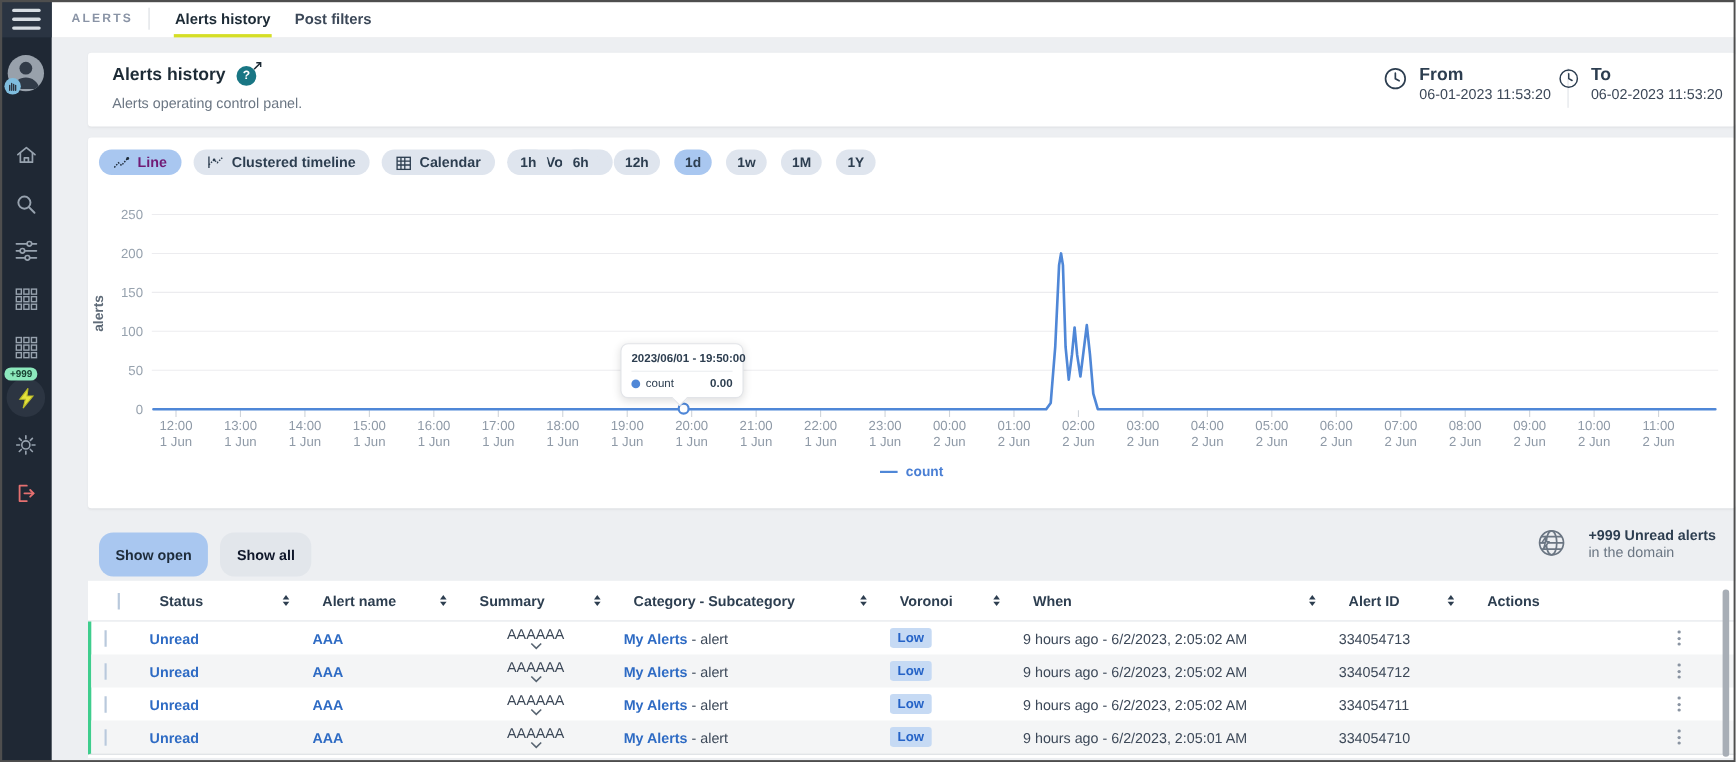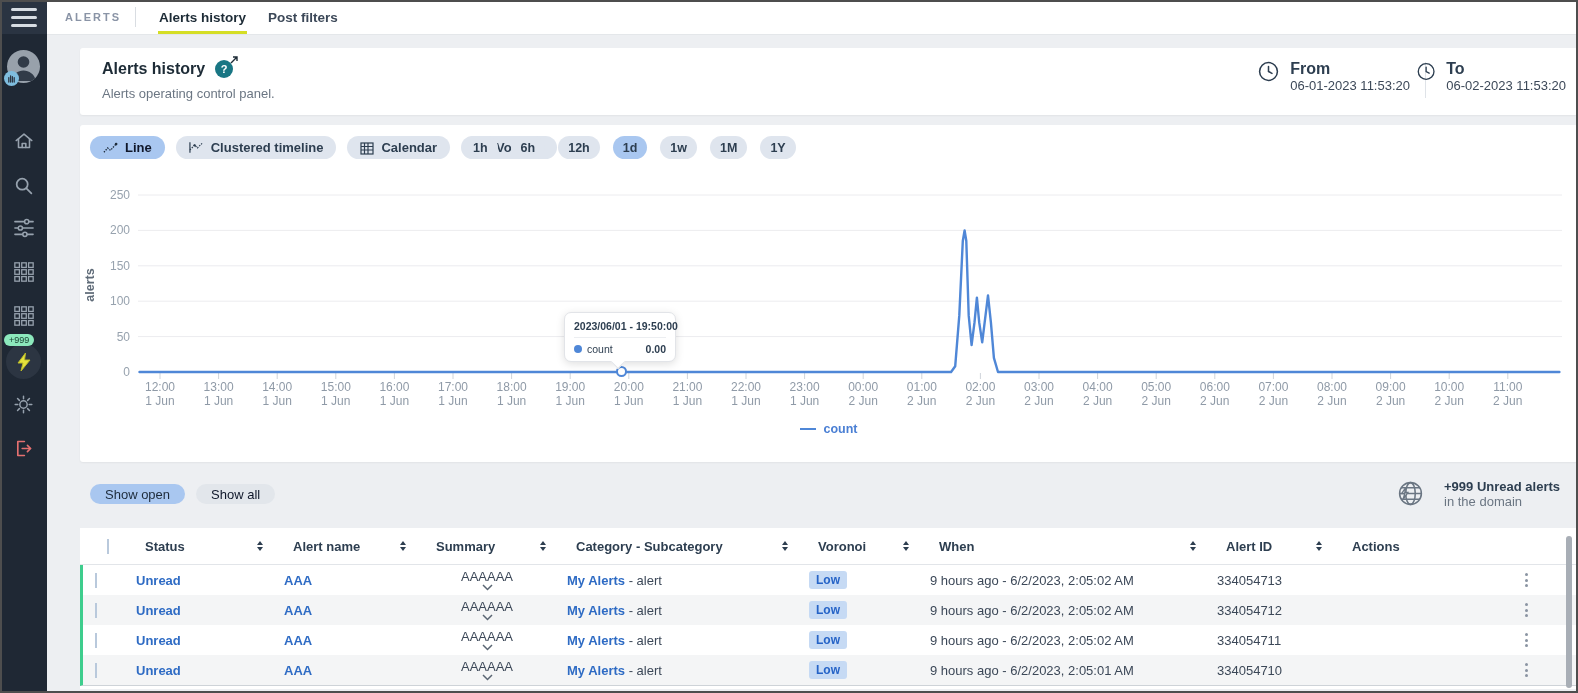--- a/index.html
+++ b/index.html
@@ -12,21 +12,21 @@
   .sidebar { position:absolute; left:0; top:0; width:47px; height:693px; background:#1f2834; z-index:10; }
   .hamburger { position:absolute; left:0; top:0; width:47px; height:34px; background:#2a3442;
     display:flex; flex-direction:column; justify-content:center; align-items:center; gap:5px; cursor:pointer; }
   .hamburger span { display:block; width:26px; height:3px; background:#d7dde3; border-radius:2px; }
   .avatar { position:absolute; left:7px; top:50px; width:33px; height:33px; border-radius:50%;
     background:#98a1ab; overflow:hidden; }
   .avatar-badge { position:absolute; left:4px; top:71px; width:15px; height:15px; border-radius:50%;
     background:#7fbdde; display:flex; align-items:center; justify-content:center; }
   .side-icon { position:absolute; left:0; width:47px; height:34px; display:flex; align-items:center; justify-content:center; cursor:pointer; }
   .notif-pill { position:absolute; left:4px; top:334px; background:#8ce8bc; color:#173f30;
-    font-size:9px; font-weight:normal; padding:1px 5px; border-radius:8px; z-index:3; }
+    font-size:9px; font-weight:bold; padding:1px 5px; border-radius:8px; z-index:3; }
   .bolt-circle { position:absolute; left:6px; top:344px; width:35px; height:35px; border-radius:50%;
     background:#2c3542; display:flex; align-items:center; justify-content:center; }
 
   
   .topbar { position:absolute; left:47px; top:0; right:0; height:35px; background:#ffffff;
     border-bottom:1px solid #e4e7ea; display:flex; align-items:stretch; z-index:5; }
   .section-label { align-self:center; margin-left:18px; font-size:11px; font-weight:bold;
     letter-spacing:2px; color:#8a94a6; }
   .topbar-divider { align-self:center; width:1px; height:20px; background:#d9dde2; margin:0 12px 0 14px; }
   .tab { display:flex; align-items:center; padding:0 11px; font-size:13.5px; font-weight:bold;
@@ -49,21 +49,21 @@
   .range-labels .lbl { font-size:16px; font-weight:bold; color:#2d3e50; }
   .range-labels .val { font-size:13px; color:#3c4858; white-space:nowrap; }
   .range-sep { position:absolute; right:152px; top:14px; width:1px; height:36px; background:#dfe3e8; }
 
   
   .chart-card { position:absolute; left:80px; top:125px; width:1498px; height:337px; background:#fff;
     border-radius:3px; box-shadow:0 1px 2px rgba(0,0,0,.05); }
   .controls-row { position:absolute; left:10px; top:11px; display:flex; align-items:center; gap:11px; }
   .pill { display:flex; align-items:center; gap:7px; height:23px; padding:0 13px; border-radius:12px;
     background:#dfe5ee; color:#2d3e50; font-size:13px; font-weight:bold; cursor:pointer; white-space:nowrap; }
-  .pill.active { background:#a9c7f0; color:#0f172a; }
+  .pill.active { background:#a9c7f0; color:#701a75; }
   .ranges-row { position:absolute; left:383px; top:11px; display:flex; align-items:center; gap:13px; }
   .rpill { height:23px; min-width:34px; padding:0 10px; border-radius:12px; background:#dfe5ee;
     color:#2d3e50; font-size:12.5px; font-weight:bold; display:flex; align-items:center; justify-content:center; cursor:pointer; }
   .rpill.active { background:#a9c7f0; }
   #chart-svg { position:absolute; left:0; top:0; }
   .legend { position:absolute; left:0; top:297px; width:1498px; display:flex; justify-content:center;
     align-items:center; gap:7px; cursor:pointer; }
   .legend-dash { width:16px; height:0; border-top:2.5px solid #4f87d7; }
   .legend-label { font-size:12.5px; font-weight:bold; color:#4a7fd4; }
 
@@ -74,22 +74,22 @@
   .tooltip-row { display:flex; align-items:center; gap:5px; font-size:10.5px; color:#2d3e50; }
   .tooltip-dot { width:8px; height:8px; border-radius:50%; background:#4f87d7; }
   .tooltip-val { margin-left:auto; font-weight:bold; }
   .tooltip-arrow { position:absolute; left:48px; bottom:-6px; width:10px; height:10px; background:#fff;
     border-right:1px solid #e2e4e8; border-bottom:1px solid #e2e4e8; transform:rotate(45deg); }
   .hover-marker { position:absolute; left:536px; top:241px; width:11px; height:11px; border-radius:50%;
     background:#fff; border:2.5px solid #4f87d7; z-index:5; }
 
   
   .list-toolbar { position:absolute; left:90px; top:484px; display:flex; gap:11px; }
-  .tpill { height:20px; padding:0 15px; border-radius:13px; display:flex; align-items:center;
-    font-size:13px; font-weight:normal; color:#1d2b3a; cursor:pointer; }
+  .tpill { height:40px; padding:0 15px; border-radius:13px; display:flex; align-items:center;
+    font-size:13px; font-weight:bold; color:#1d2b3a; cursor:pointer; }
   .tpill.active { background:#a9c7f0; }
   .tpill.plain { background:#e2e6eb; color:#0f172a; }
   .unread-block { position:absolute; right:18px; top:479px; display:flex; gap:19px; align-items:flex-start; }
   .unread-text { text-align:left; }
   .unread-bold { font-size:13px; font-weight:bold; color:#2d3e50; white-space:nowrap; }
   .unread-sub { font-size:13px; color:#6b7683; }
 
   
   .table-card { position:absolute; left:80px; top:528px; width:1498px; height:161px; background:#fff; overflow:hidden; }
   .trow { display:grid; grid-template-columns:53px 148px 143px 140px 242px 121px 287px 126px 1fr;

